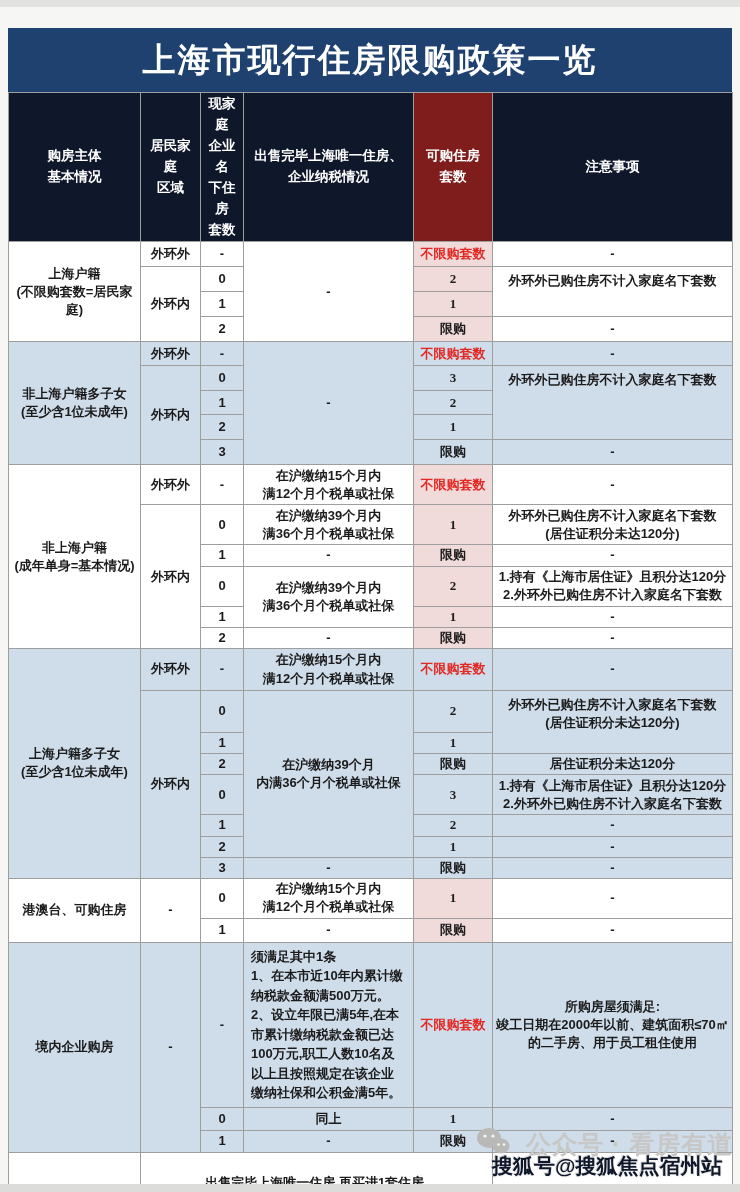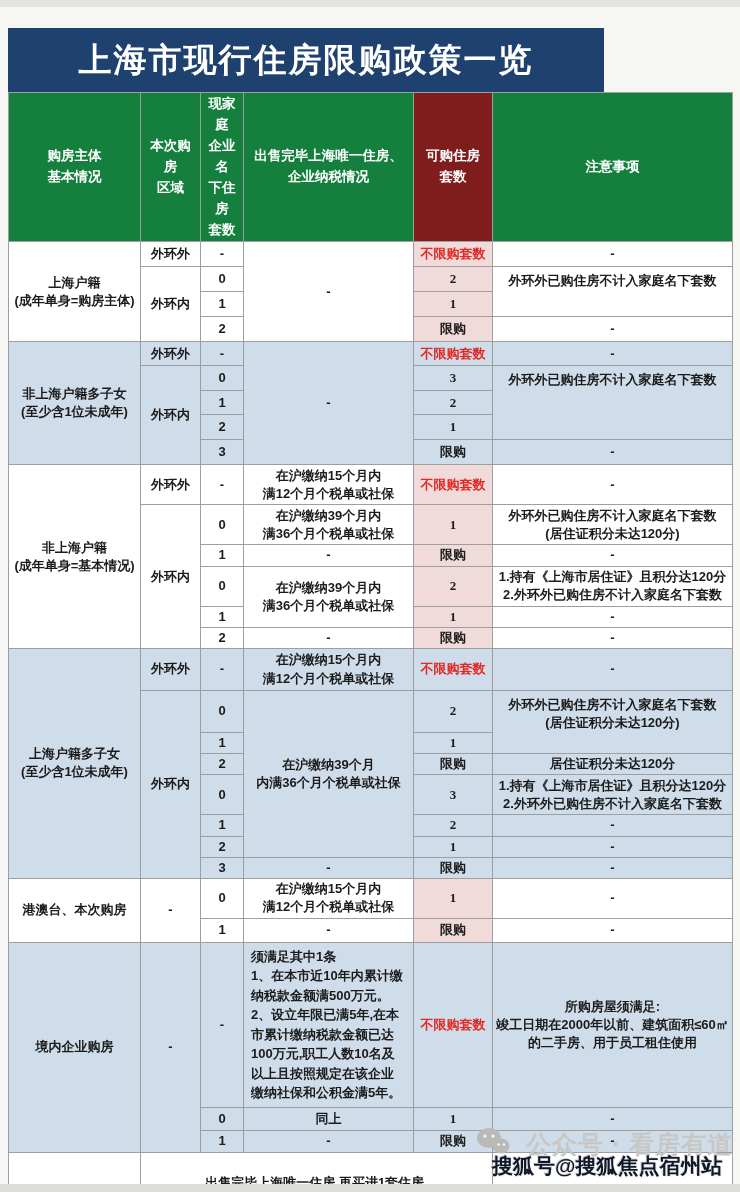--- a/index.html
+++ b/index.html
@@ -5,37 +5,37 @@
   html,body{margin:0;padding:0;}
   body{
     width:740px;height:1192px;overflow:hidden;position:relative;
     background:#f6f6f5;
     font-family:"Liberation Sans","DejaVu Sans",sans-serif;
     -webkit-font-smoothing:antialiased;
   }
   .strip-top{position:absolute;left:0;top:0;width:740px;height:7px;background:#e2e2e1;}
   .strip-bottom{position:absolute;left:0;top:1184px;width:740px;height:8px;background:#dcdcdb;}
   .title-bar{
-    position:absolute;left:8px;top:28px;width:596px;height:64px;
+    position:absolute;left:8px;top:28px;width:724px;height:64px;
     background:#1f4170;color:#ffffff;font-size:33px;font-weight:bold;
     letter-spacing:2px;text-align:center;line-height:64px;
   }
   table.policy{
     position:absolute;left:8px;top:92px;width:724px;
     border-collapse:collapse;table-layout:fixed;background:#ffffff;
   }
   td{
     border:1px solid #9e9e9e;
     text-align:center;vertical-align:middle;
     font-size:13px;font-weight:bold;color:#1b1b1b;
     line-height:1.4;white-space:pre-line;
     padding:1px 3px;overflow:hidden;
   }
   tr.hdr td{
-    background:#15803d;color:#ffffff;font-size:13.5px;line-height:1.55;
+    background:#0f172a;color:#ffffff;font-size:13.5px;line-height:1.55;
   }
   tr.hdr td.qh{background:#7f1d1d;}
   tr.bsec td{background:#cfdce9;}
   td.q{background:#f1dbda;font-family:Liberation Serif, serif;}
   td.rd{color:#e32824;}
   td.lt{text-align:left;padding:4px 7px;line-height:1.5;}
   td.vt{vertical-align:top;padding-top:5px;}
   .wm1{
     position:absolute;left:476px;top:1126px;width:250px;
     color:#c7c7c6;font-size:25px;font-weight:bold;letter-spacing:1px;
@@ -62,36 +62,36 @@
       <col style="width:43px">
     <col style="width:170px">
       <col style="width:79px">
       <col style="width:240px">
   </colgroup>
 
   <tbody>
       <tr class="hdr" style="height:88px">
     <td>购房主体
 基本情况</td>
-    <td>本次购房
+    <td>居民家庭
 区域</td>
     <td>现家庭
 企业名
 下住房
 套数</td>
     <td>出售完毕上海唯一住房、
 企业纳税情况</td>
     <td class="qh">可购住房
 套数</td>
     <td>注意事项</td>
   </tr>
 
   <tr style="height:25px">
     <td rowspan="4">上海户籍
-(成年单身=购房主体)</td>
+(不限购套数=居民家庭)</td>
     <td>外环外</td>
     <td>-</td>
     <td rowspan="4">-</td>
     <td class="q rd">不限购套数</td>
     <td>-</td>
   </tr>
   <tr style="height:25px">
     <td rowspan="3">外环内</td>
     <td>0</td>
     <td class="q">2</td>
@@ -226,21 +226,21 @@
     <td>-</td>
   </tr>
   <tr class="bsec" style="height:19px">
     <td>3</td>
     <td>-</td>
     <td class="q">限购</td>
     <td>-</td>
   </tr>
 
   <tr style="height:40px">
-    <td rowspan="2">港澳台、本次购房</td>
+    <td rowspan="2">港澳台、可购住房</td>
     <td rowspan="2">-</td>
     <td>0</td>
     <td>在沪缴纳15个月内
 满12个月个税单或社保</td>
     <td class="q">1</td>
     <td>-</td>
   </tr>
   <tr style="height:24px">
     <td>1</td>
     <td>-</td>
@@ -250,21 +250,21 @@
 
   <tr class="bsec" style="height:158px">
     <td rowspan="3">境内企业购房</td>
     <td rowspan="3">-</td>
     <td>-</td>
     <td class="lt">须满足其中1条
 1、在本市近10年内累计缴纳税款金额满500万元。
 2、设立年限已满5年,在本市累计缴纳税款金额已达100万元,职工人数10名及以上且按照规定在该企业缴纳社保和公积金满5年。</td>
     <td class="q rd">不限购套数</td>
     <td>所购房屋须满足:
-竣工日期在2000年以前、建筑面积≤60㎡的二手房、用于员工租住使用</td>
+竣工日期在2000年以前、建筑面积≤70㎡的二手房、用于员工租住使用</td>
   </tr>
   <tr class="bsec" style="height:23px">
     <td>0</td>
     <td>同上</td>
     <td class="q">1</td>
     <td>-</td>
   </tr>
   <tr class="bsec" style="height:22px">
     <td>1</td>
     <td>-</td>

